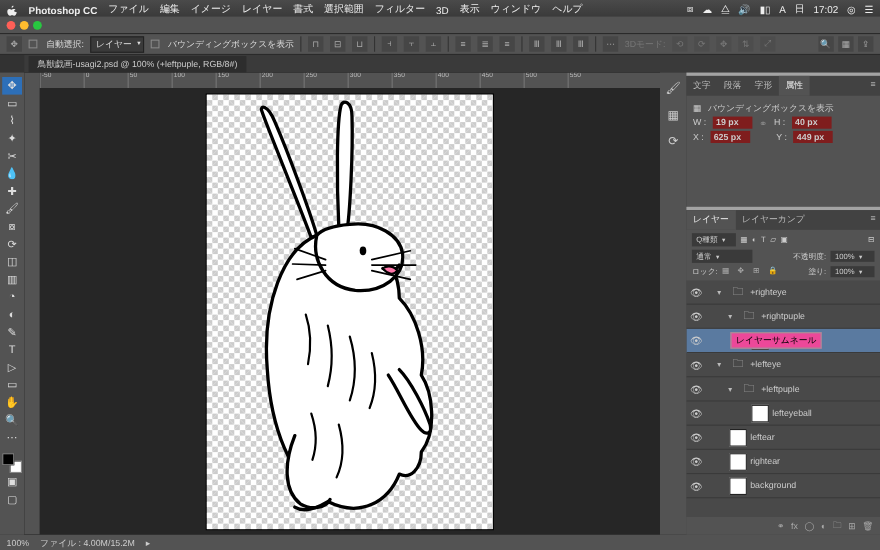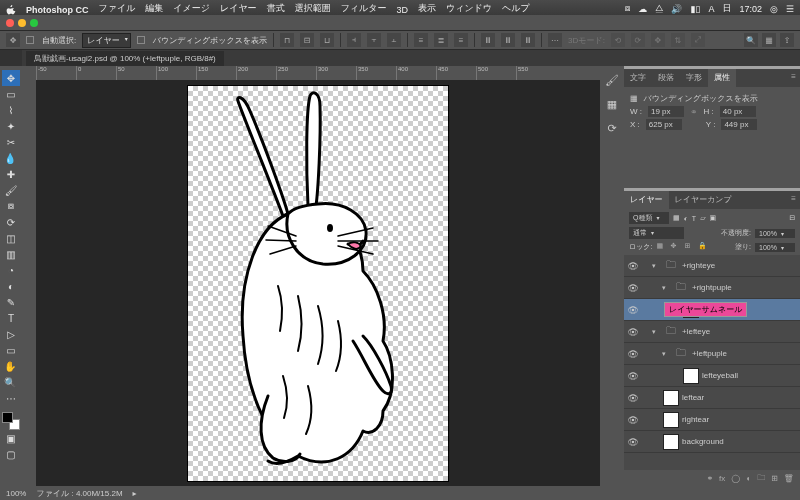--- a/index.html
+++ b/index.html
@@ -68,21 +68,21 @@
   .panels { flex:1; display:flex; flex-direction:column; background:#535353; }
   
   .panel { border-top:3px solid #a3a3a3; }
   .panel-tabs { display:flex; height:18px; background:#424242; font-size:8px; }
   .panel-tabs .pt { padding:3px 6px; color:#bbb; cursor:pointer; }
   .panel-tabs .pt.active { background:#535353; color:#eee; }
   .panel-tabs .menu { margin-left:auto; padding:3px 4px; color:#aaa; }
   .panel-body { padding:4px 6px; font-size:8px; color:#ccc; }
   
   .prop-row { display:flex; align-items:center; gap:6px; margin:2px 0; }
-  .prop-field { background:#404040; padding:1px 3px; min-width:36px; display:inline-block; }
+  .prop-field { background:#7f1d1d; padding:1px 3px; min-width:36px; display:inline-block;font-weight:bold; }
   .link-ic { font-size:9px; color:#888; }
   
   .layers-body { padding:0; height:215px; overflow:auto; background:#494949; display:flex; flex-direction:column; }
   .layers-opts { padding:3px 5px; background:#535353; display:flex; flex-direction:column; gap:3px; font-size:7px; }
   .layers-opts .r1, .layers-opts .r2 { display:flex; align-items:center; gap:4px; }
   .layers-opts .sel { background:#3a3a3a; padding:1px 4px; min-width:40px; position:relative; }
   .layers-opts .sel::after{content:"▾"; margin-left:4px; font-size:6px;}
   .lock-row { display:flex; gap:3px; align-items:center; font-size:7px; }
   .lock-row .li { width:10px;height:10px; color:#aaa; }
   

